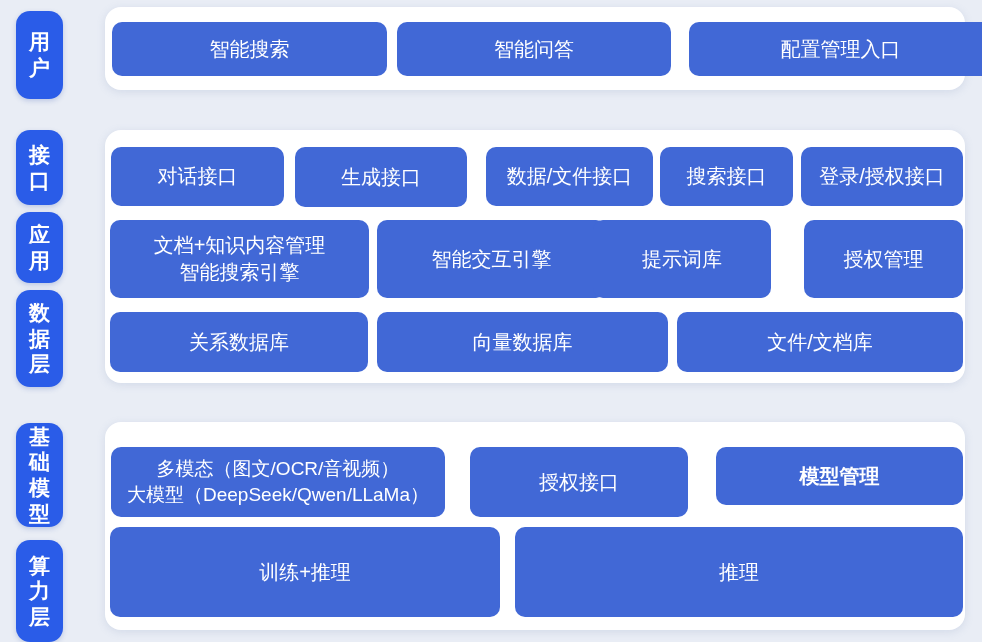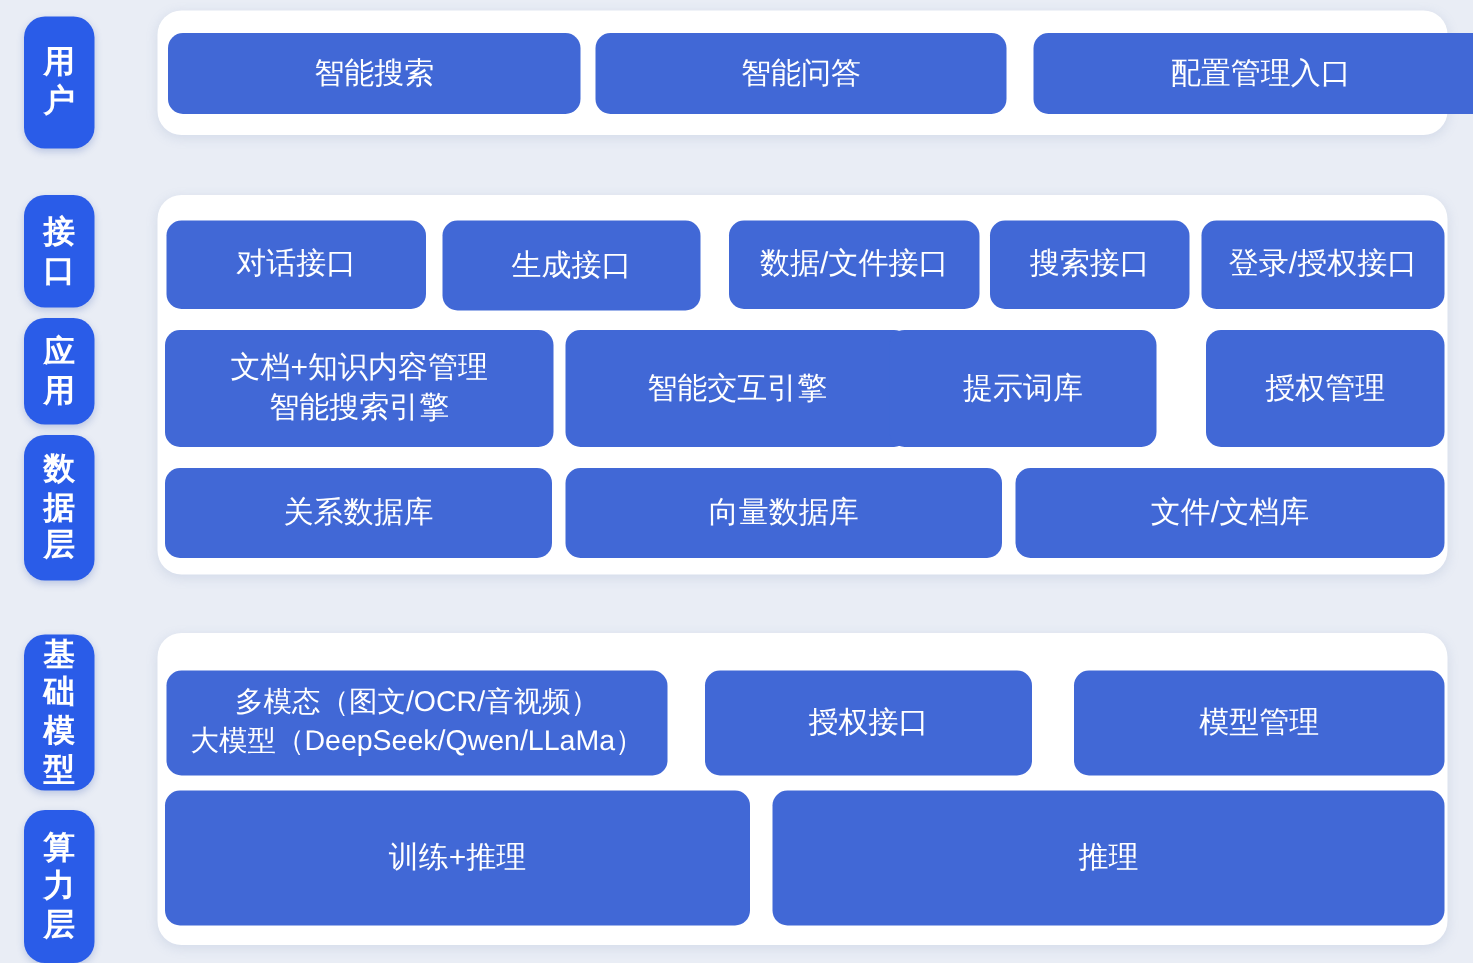--- a/index.html
+++ b/index.html
@@ -112,19 +112,19 @@
     <div class="block" style="left:5px;   top:182px; width:258px; height:60px;">关系数据库</div>
     <div class="block" style="left:272px; top:182px; width:291px; height:60px;">向量数据库</div>
     <div class="block" style="left:572px; top:182px; width:286px; height:60px;">文件/文档库</div>
   </div>
 
   <div class="panel panel-bottom">
 
     <div class="block small-text" style="left:6px;   top:25px; width:334px; height:70px;">多模态（图文/OCR/音视频）
 大模型（DeepSeek/Qwen/LLaMa）</div>
     <div class="block" style="left:365px; top:25px; width:218px; height:70px;">授权接口</div>
-    <div class="block" style="left:611px; top:25px; width:247px; height:70px;">模型管理</div>
+    <div class="block" style="left:611px; top:25px; width:247px; height:58px;font-weight:bold;">模型管理</div>
 
     <div class="block" style="left:5px;   top:105px; width:390px; height:90px;">训练+推理</div>
     <div class="block" style="left:410px; top:105px; width:448px; height:90px;">推理</div>
   </div>
 
 </div>
 
 </body></html>

